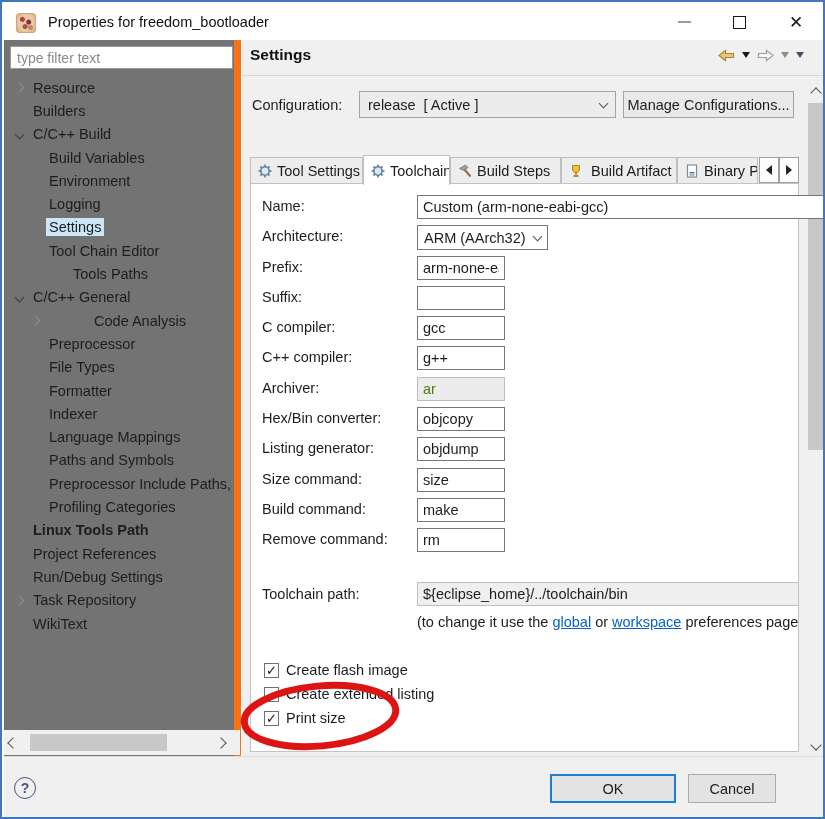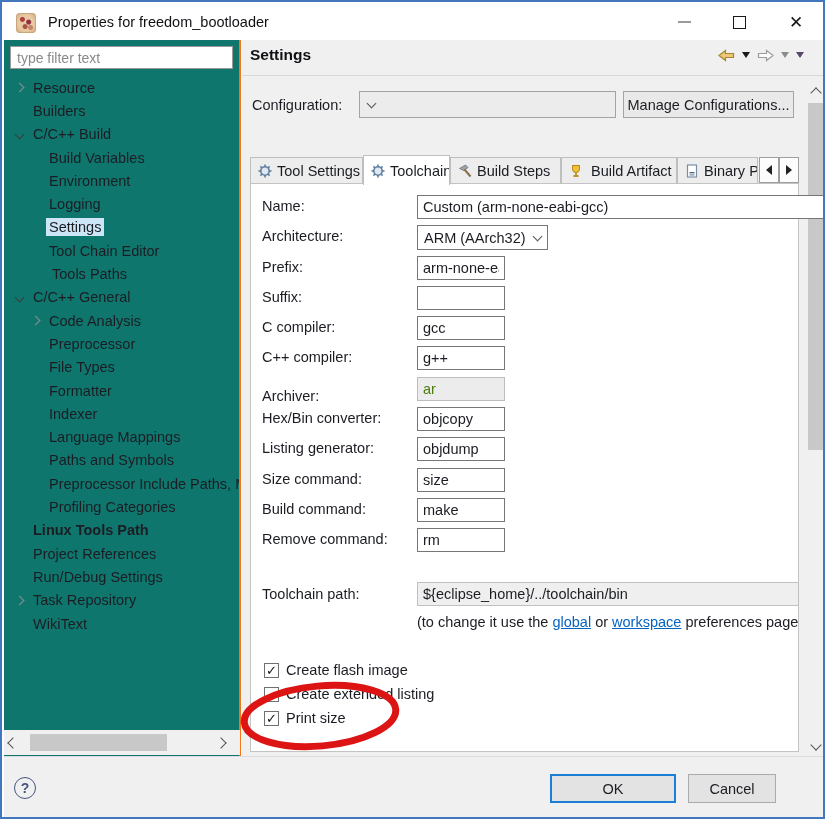--- a/index.html
+++ b/index.html
@@ -14,21 +14,21 @@
       radial-gradient(circle at 45% 70%, #a85545 0 2px, transparent 3px),
       radial-gradient(circle at 75% 75%, #c2876a 0 2px, transparent 3px),
       radial-gradient(circle at 50% 50%, #e8cba6 0 60%, #d9a877 100%);
     border:1px solid #caa67f;box-sizing:border-box;}
   .win-title{left:44px;top:10px;font-size:14.5px;color:#101114;white-space:nowrap;}
   .ctl{width:44px;height:34px;top:1px;display:flex;align-items:center;justify-content:center;cursor:default;}
   .ctl-min-glyph{width:13px;height:2px;background:#9a9a9a;}
   .ctl-max-glyph{width:13px;height:13px;border:1.6px solid #17181a;box-sizing:border-box;}
   .ctl-close-glyph{font-size:17px;color:#17181a;line-height:1;font-weight:400;}
   
-  .sidebar{left:2px;top:38px;width:237px;height:716px;background:#0f766e;border-right:2px solid #f97316;box-sizing:border-box;overflow:hidden;}
+  .sidebar{left:2px;top:38px;width:237px;height:716px;background:#737373;border-right:7px solid #f97316;box-sizing:border-box;overflow:hidden;}
   .filter{position:absolute;left:6px;top:6px;width:223px;height:23px;border:1px solid #999;box-sizing:border-box;font-family:"Liberation Sans",sans-serif;font-size:14px;color:#1b1d23;padding:0 6px;outline:none;}
   .filter::placeholder{color:#8a8a8a;}
   .tree-row{position:absolute;height:23.3px;left:0;width:100%;display:flex;align-items:center;white-space:nowrap;cursor:default;}
   .tree-label{padding:1px 3px;}
   .tree-label.sel{background:#cde6f7;}
   .chev{display:inline-block;width:6px;height:6px;border-top:1.5px solid #3c3c3c;border-right:1.5px solid #3c3c3c;position:absolute;}
   .chev.right{transform:rotate(45deg);border-color:#8f8f8f;}
   .chev.down{transform:rotate(135deg);border-color:#3c3c3c;}
   
   .hscroll{left:2px;top:728px;width:236px;height:25px;background:#f0f0f0;}
@@ -123,27 +123,27 @@
         <div class="tree-row" style="top: 152.5px;">
           <span class="tree-label" style="margin-left: 42px;">Logging</span>
         </div>
         <div class="tree-row" style="top: 175.8px;">
           <span class="tree-label sel" style="margin-left: 42px;">Settings</span>
         </div>
         <div class="tree-row" style="top: 199.1px;">
           <span class="tree-label" style="margin-left: 42px;">Tool Chain Editor</span>
         </div>
         <div class="tree-row" style="top: 222.4px;">
-          <span class="tree-label" style="margin-left: 45px;">Tools Paths</span>
+          <span class="tree-label" style="margin-left: 66px;">Tools Paths</span>
         </div>
         <div class="tree-row" style="top: 245.7px;">
           <span class="chev down" style="left: 12px;"></span>
           <span class="tree-label" style="margin-left: 26px;">C/C++ General</span>
         </div>
-        <div class="tree-row" style="top: 269px;">
+        <div class="tree-row" style="top: 269px; justify-content: center;">
           <span class="chev right" style="left: 28px;"></span>
           <span class="tree-label" style="margin-left: 42px;">Code Analysis</span>
         </div>
         <div class="tree-row" style="top: 292.3px;">
           <span class="tree-label" style="margin-left: 42px;">Preprocessor</span>
         </div>
         <div class="tree-row" style="top: 315.6px;">
           <span class="tree-label" style="margin-left: 42px;">File Types</span>
         </div>
         <div class="tree-row" style="top: 338.9px;">
@@ -206,20 +206,21 @@
           <path d="M9.5 1.5 L9.5 4.5 L1.5 4.5 L1.5 8.5 L9.5 8.5 L9.5 11.5 L16 6.5 Z" fill="#fbfbfb" stroke="#9c9c9c" stroke-width="1.2"></path>
         </svg>
       </span>
     <span class="tri gray"></span>
     <span class="tri purple"></span>
   </div>
   <div class="abs hdr-sep"></div>
 
   <div class="abs cfg-label">Configuration:</div>
   <div class="abs combo">
+    <span class="val">release  [ Active ]</span>
     <span class="combo-chev"></span>
   </div>
   <div class="abs btn manage-btn">Manage Configurations...</div>
 
   <div id="tabs">
       <div class="tab" style="left: 248px; width: 113px;">
         <span>
           <svg width="14" height="14" viewBox="0 0 14 14">
             <circle cx="7" cy="7" r="4.2" fill="#dfe8f0" stroke="#5f7f9f" stroke-width="1.6"></circle>
             <g stroke="#5f7f9f" stroke-width="1.6">
@@ -301,21 +302,21 @@
         <span class="combo-chev"></span>
       </div>
       <div class="f-label" style="top: 257px;">Prefix:</div>
       <input class="f-input" value="arm-none-eabi-" style="top: 254px; width: 88px;">
       <div class="f-label" style="top: 287px;">Suffix:</div>
       <input class="f-input" style="top: 284px; width: 88px;">
       <div class="f-label" style="top: 317px;">C compiler:</div>
       <input class="f-input" value="gcc" style="top: 314px; width: 88px;">
       <div class="f-label" style="top: 347px;">C++ compiler:</div>
       <input class="f-input" value="g++" style="top: 344px; width: 88px;">
-      <div class="f-label" style="top: 386px;">Archiver:</div>
+      <div class="f-label" style="top: 378px;">Archiver:</div>
       <input class="f-input disabled" readonly="" value="ar" style="top: 375px; width: 88px;">
       <div class="f-label" style="top: 408px;">Hex/Bin converter:</div>
       <input class="f-input" value="objcopy" style="top: 405px; width: 88px;">
       <div class="f-label" style="top: 438px;">Listing generator:</div>
       <input class="f-input" value="objdump" style="top: 435px; width: 88px;">
       <div class="f-label" style="top: 469px;">Size command:</div>
       <input class="f-input" value="size" style="top: 466px; width: 88px;">
       <div class="f-label" style="top: 499px;">Build command:</div>
       <input class="f-input" value="make" style="top: 496px; width: 88px;">
       <div class="f-label" style="top: 529px;">Remove command:</div>

